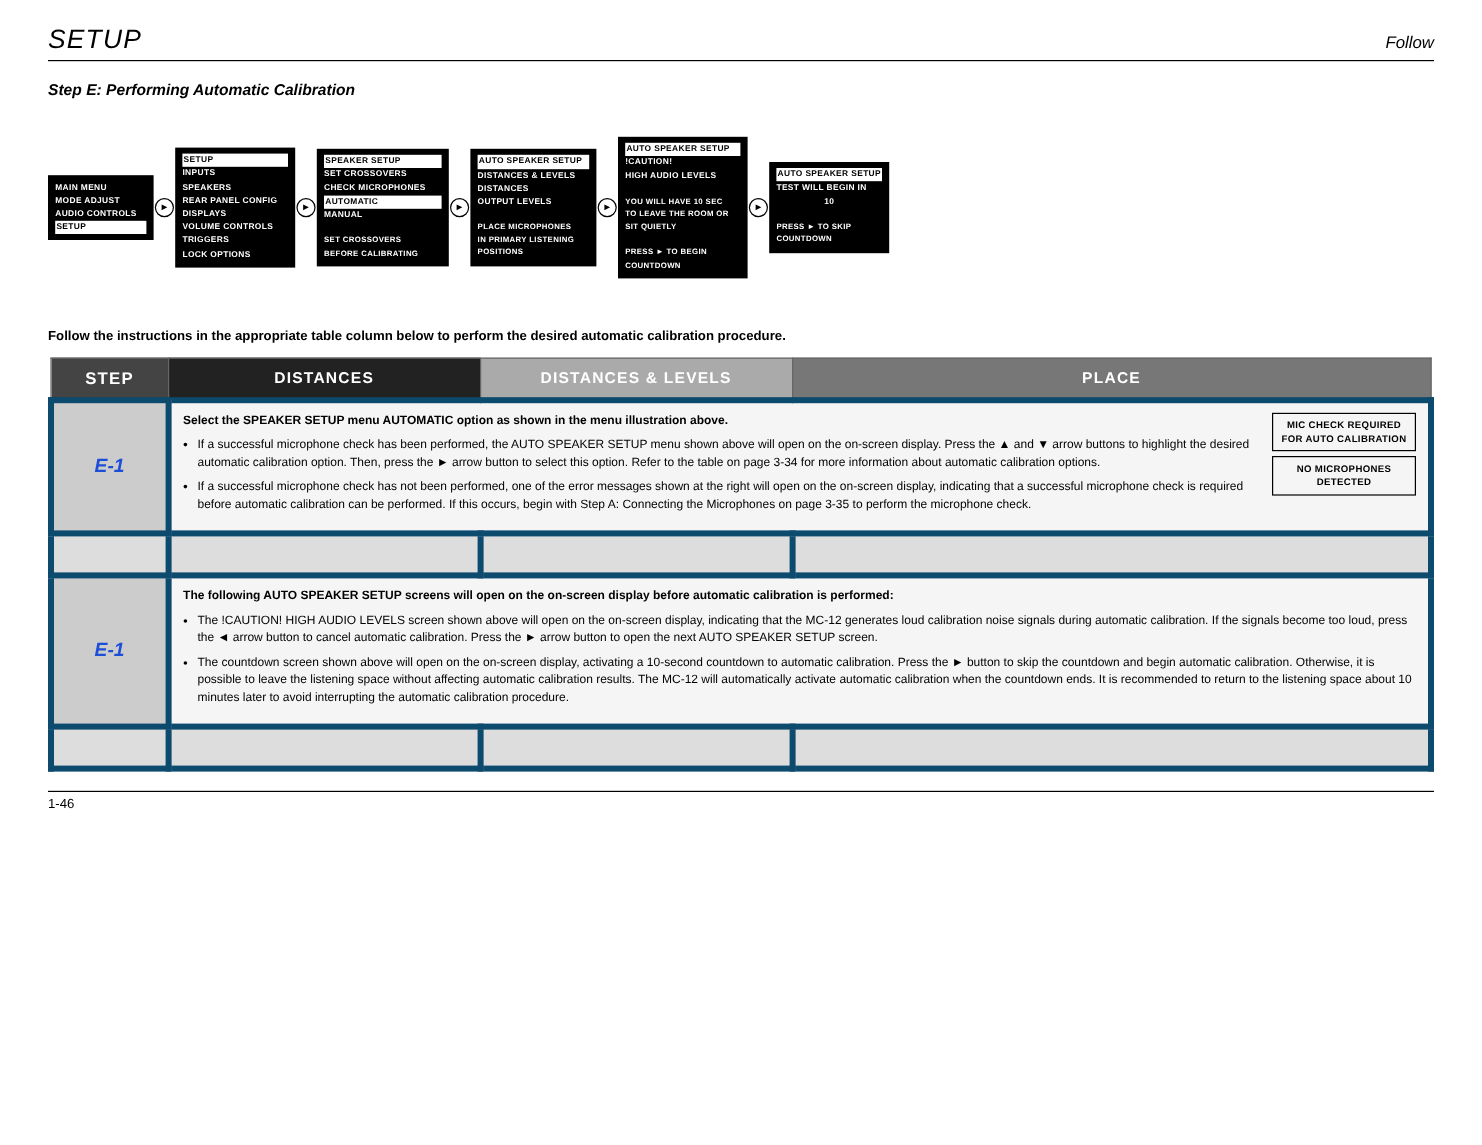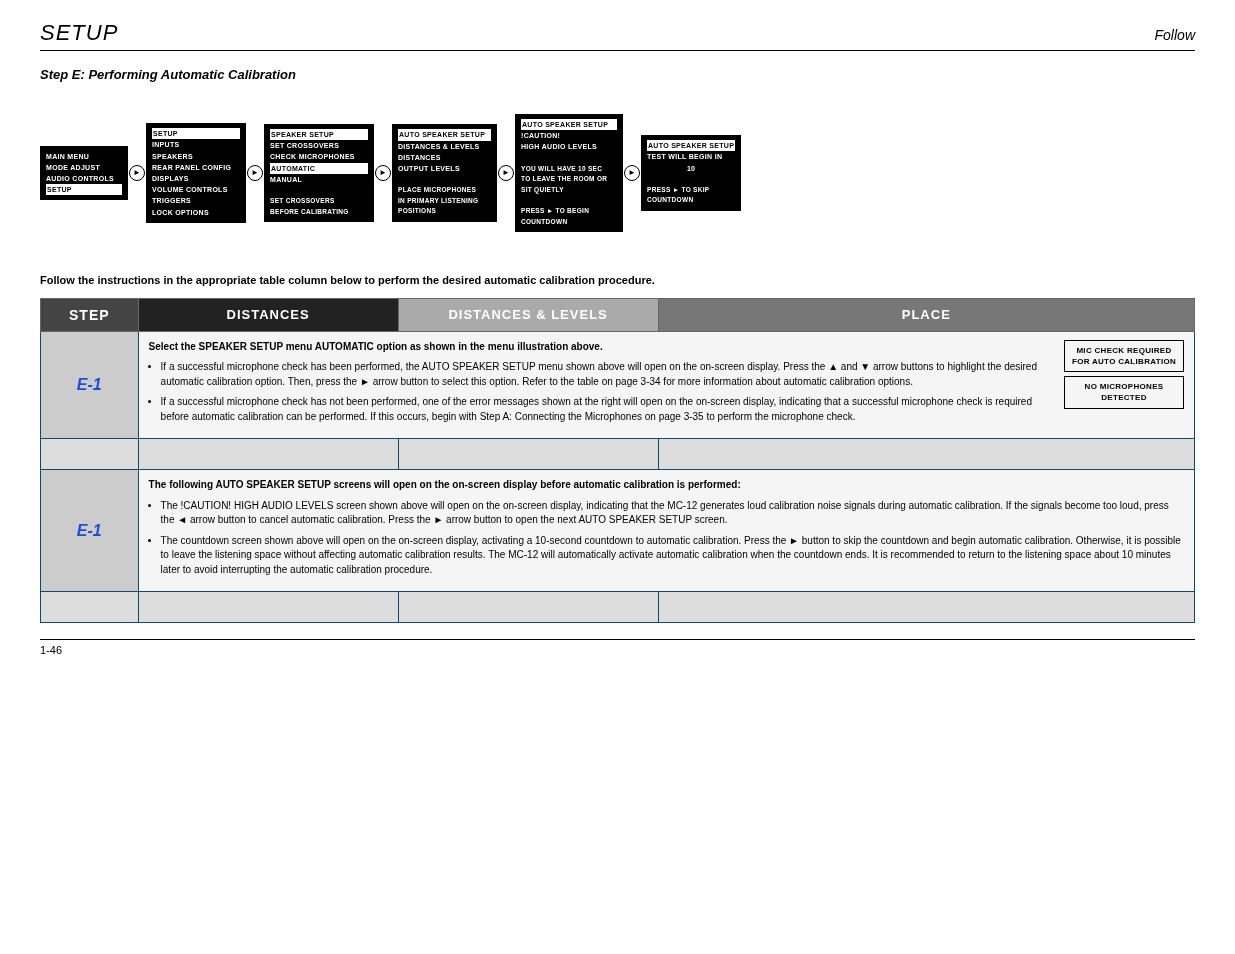--- a/index.html
+++ b/index.html
@@ -115,21 +115,21 @@
       background: #aaa;
       color: #fff;
       width: 260px;
     }
     .main-table th.levels-col {
       background: #777;
       color: #fff;
     }
 
     .main-table td {
-      border: 1px solid #0c4a6e;
+      border: 5px solid #0c4a6e;
       vertical-align: top;
       padding: 8px 10px;
       font-size: 10px;
       line-height: 1.4;
     }
     .main-table td.step-label {
       background: #ccc;
       font-size: 16px;
       font-weight: bold;
       text-align: center;

